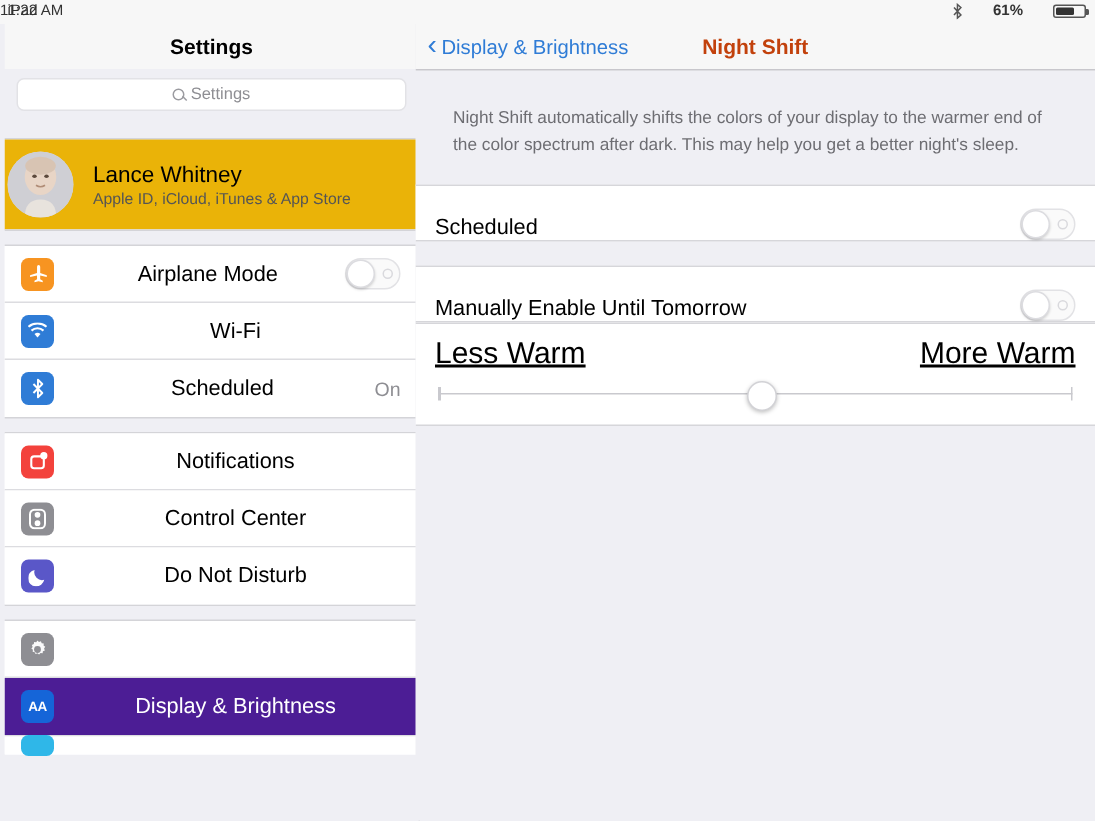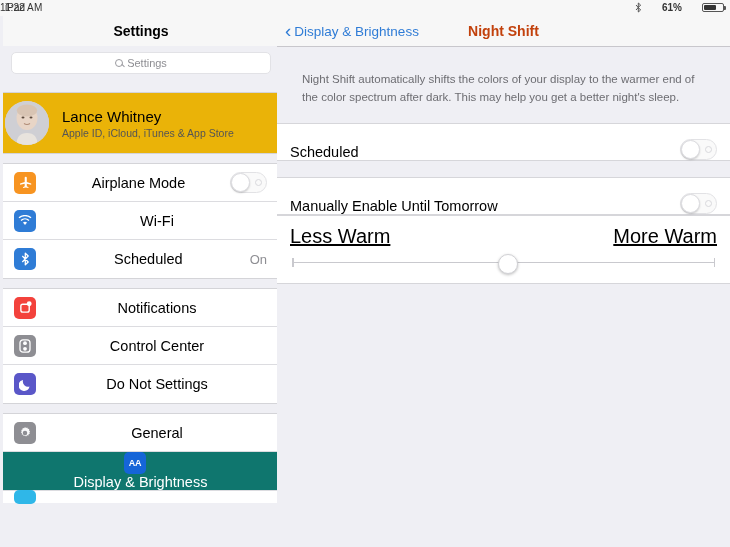--- a/index.html
+++ b/index.html
@@ -49,21 +49,21 @@
   .row{
     height:38px; display:flex; align-items:center;
     padding-left:11px; padding-right:12px;
     border-bottom:1px solid #dcdce0; background:#fff;
     position:relative;
     text-align:center;
   }
   .row:last-child{ border-bottom:none; }
   .row-label{ font-size:14.5px; color:#000; flex:1; }
   .row-value{ font-size:13px; color:#8e8e93; }
-  .row.selected{ background:#0f766e;flex-direction:column; }
+  .row.selected{ background:#4c1d95; }
   .row.selected .row-label{ color:#fff; }
 
   .ico{
     width:22px; height:22px; border-radius:5px; margin-right:11px;
     display:flex; align-items:center; justify-content:center;
     color:#fff; font-size:12px; flex-shrink:0;
   }
 
   
   .profile{
@@ -255,35 +255,34 @@
         </svg>
       </span>
       <span class="row-label">Control Center</span>
     </div>
     <div class="row">
       <span class="ico" style="background:#5a57c8">
         <svg width="13" height="13" viewBox="0 0 14 14">
             <path d="M11.3 9.2 A5.6 5.6 0 0 1 4.4 2.2 A5.9 5.9 0 1 0 11.3 9.2 Z" fill="#fff"></path>
           </svg>
       </span>
-      <span class="row-label">Do Not Settings</span>
+      <span class="row-label">Do Not Disturb</span>
     </div>
   </div>
 
   <div class="gap"></div>
 
   <div class="group">
     <div class="row">
       <span class="ico" style="background:#8e8e93">
         <svg width="14" height="14" viewBox="0 0 16 16">
           <path d="M8 1.2 l1.1 1.1 1.5 -.6 .6 1.5 1.6 .2 -.2 1.6 1.3 .9 -.9 1.3 .6 1.5 -1.5 .6 -.2 1.6 -1.6 -.2 -1.1 1.2 -1.2 -1 -1.5 .6 -.6 -1.5 -1.6 -.2 .2 -1.6 -1.2 -1 1 -1.2 -.6 -1.5 1.5 -.6 .2 -1.6 1.6 .2 Z" fill="#fff" opacity=".95"></path>
           <circle cx="8" cy="8" r="2.6" fill="#8e8e93"></circle>
         </svg>
       </span>
-      <span class="row-label">General</span>
     </div>
     <div class="row selected">
       <span class="ico" style="background:#1565d8">
         <span style="font-size:9px;font-weight:bold;letter-spacing:-.3px;">AA</span>
       </span>
       <span class="row-label">Display &amp; Brightness</span>
     </div>
   </div>
 
   <div class="group" style="border-top:1px solid #dcdce0;">

